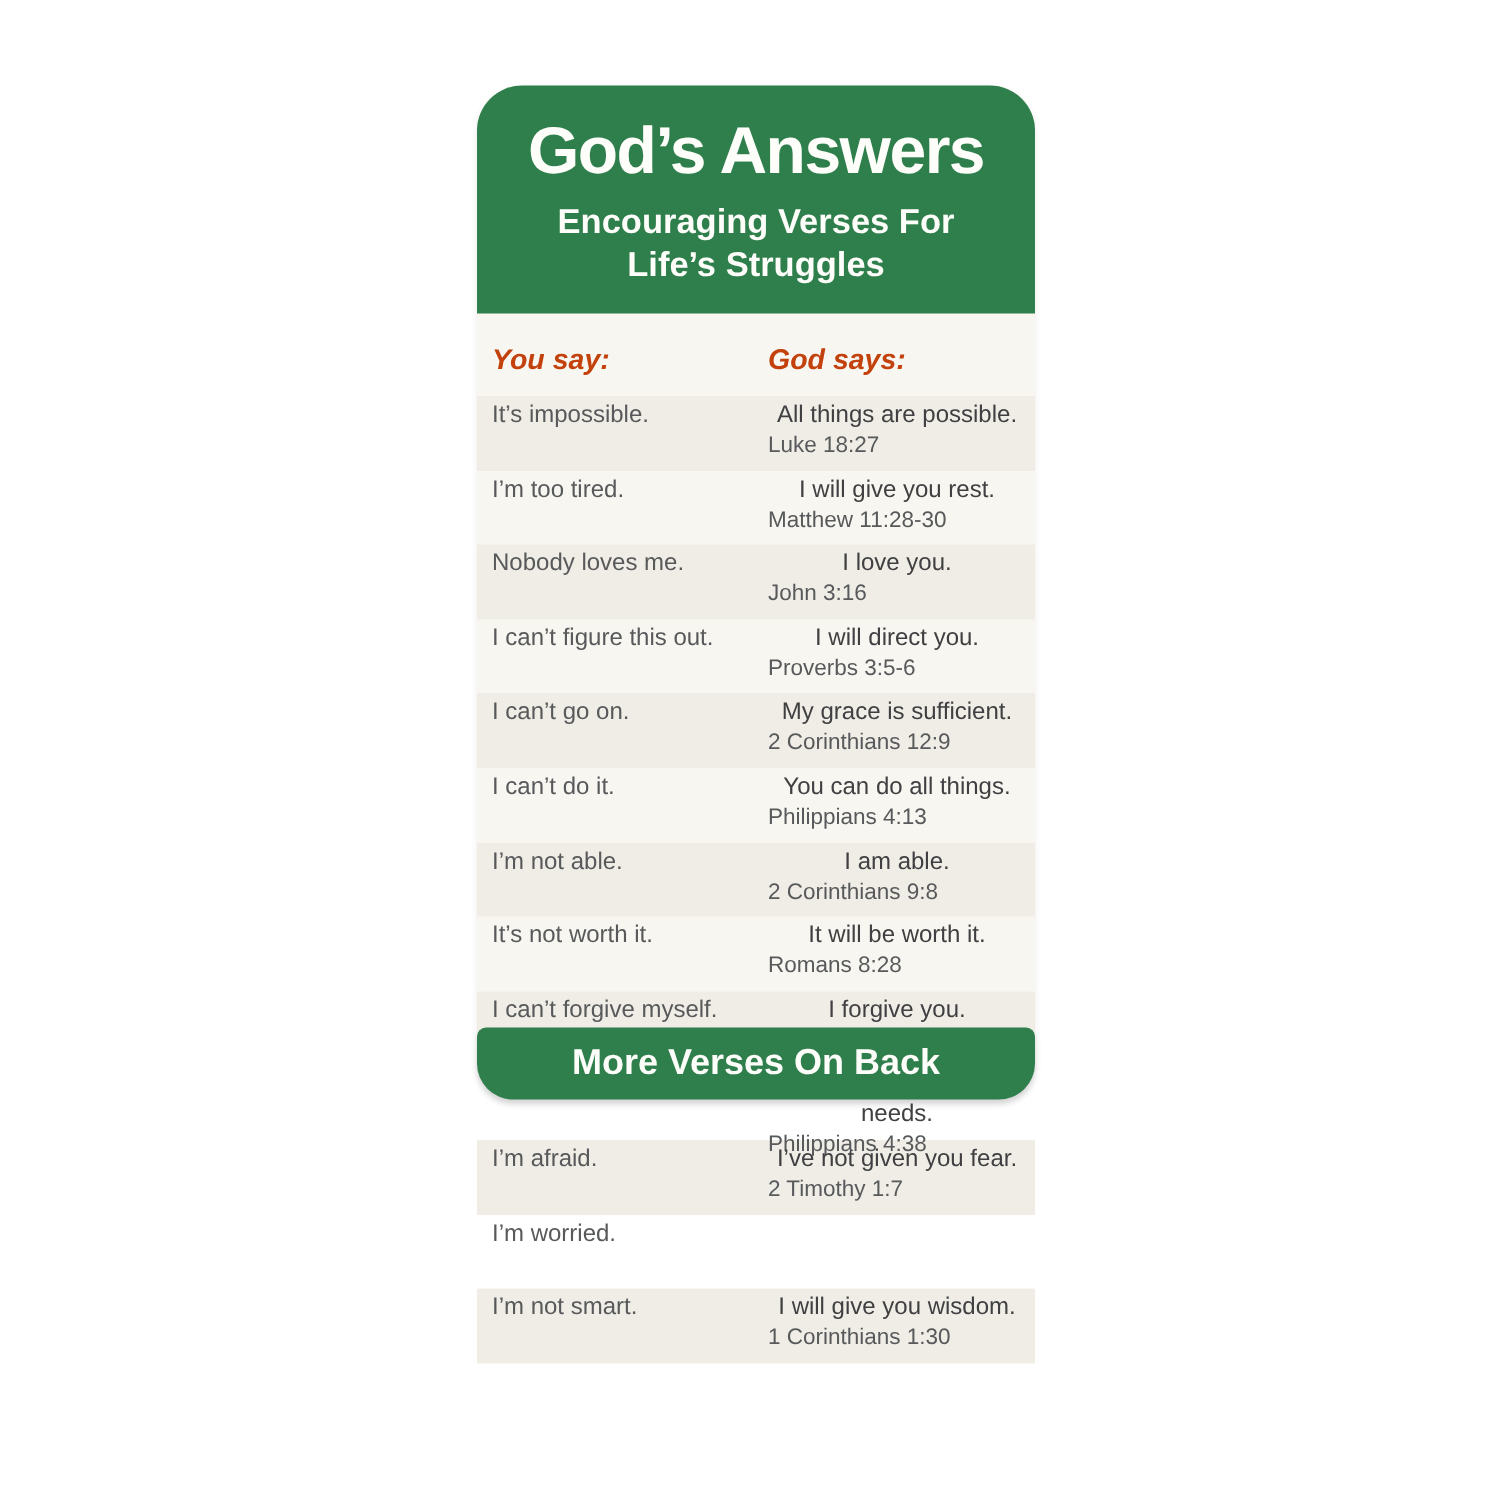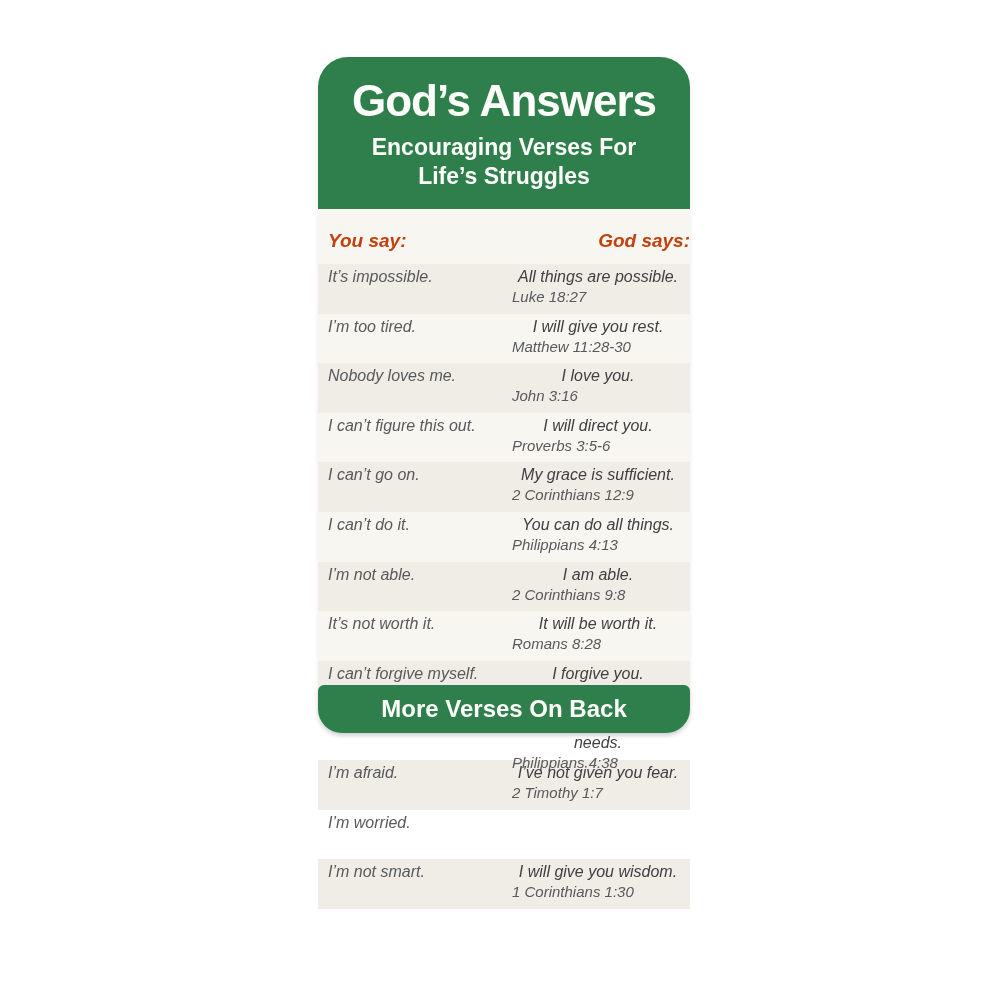--- a/index.html
+++ b/index.html
@@ -62,28 +62,27 @@
     margin-top:21px;
     height:34px;
     padding-left:10px;
     font-size:19px;
     font-weight:bold;
     font-style:italic;
     color:#c2410c;
     align-items:flex-start;
   }
   .table-header-row .hcol-left{width:184px;}
-  .table-header-row .hcol-right{flex:1;text-align:right;}
+  .table-header-row .hcol-right{flex:1;}
   .rows{width:100%;}
   .row{
     display:flex;
     height:49.6px;
     box-sizing:border-box;
     padding:3px 6px 0 10px;
-    font-style:italic;
   }
   .row.alt{background:var(--stripe,#efede6);}
   .cell.you{
     width:184px;
     font-size:16px;
     line-height:20px;
     color:var(--text-secondary,#58595b);
   }
   .cell.god{flex:1;}
   .god-line{

